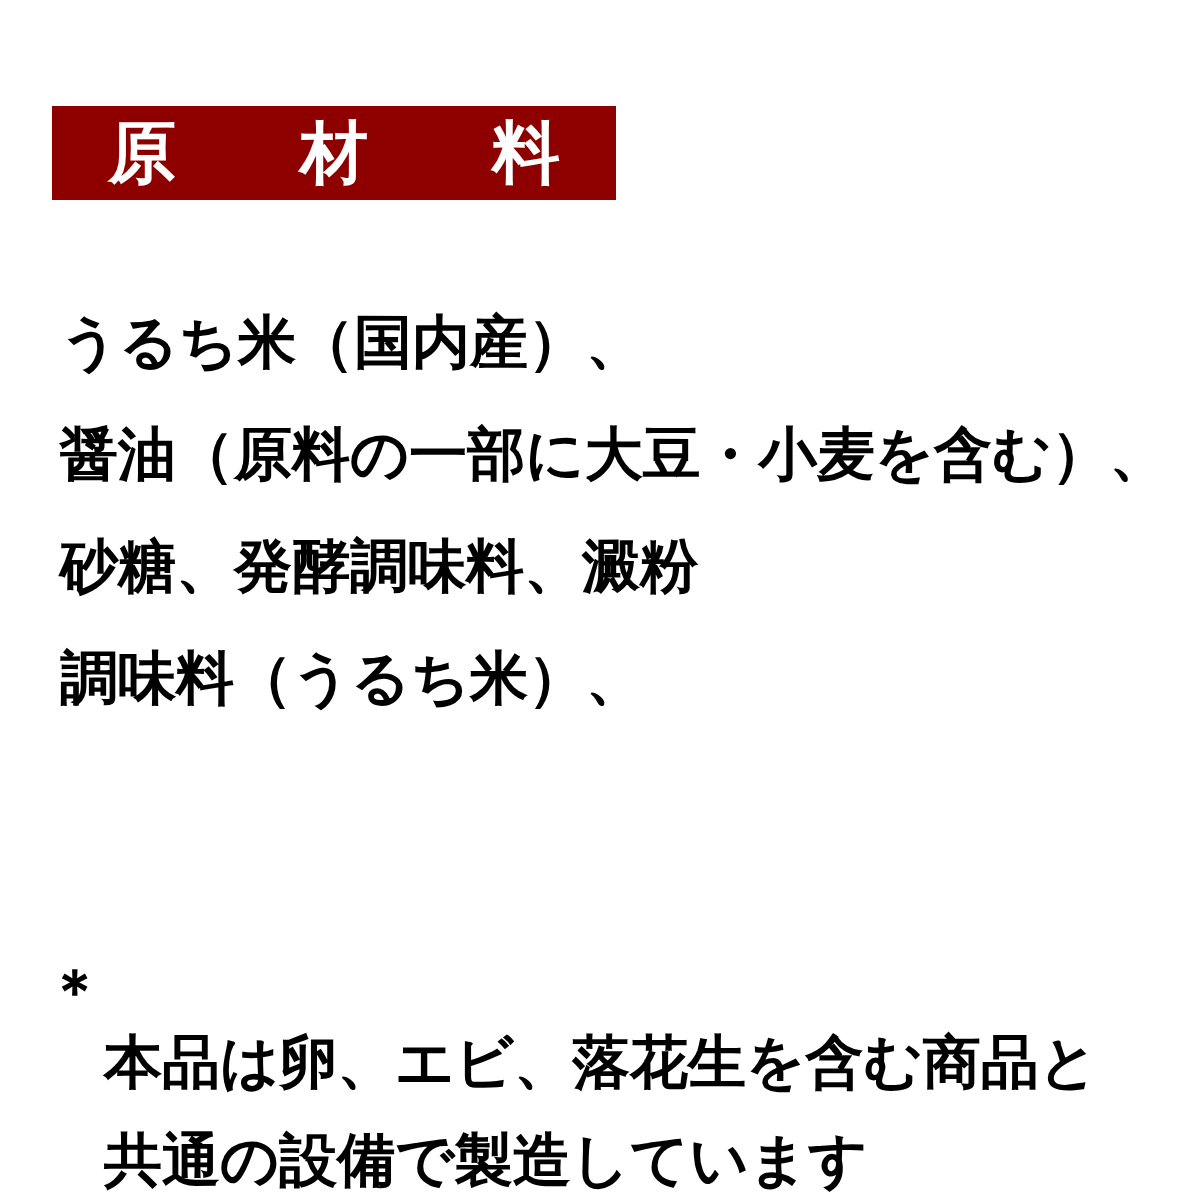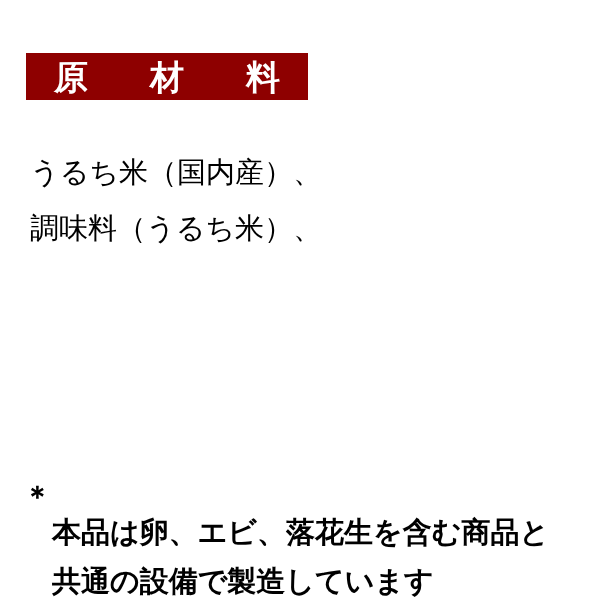--- a/index.html
+++ b/index.html
@@ -37,21 +37,21 @@
     font-size: 34px;
     font-weight: 700;
     line-height: 1;
   }
   .ingredients {
     position: absolute;
     left: 30px;
     top: 144px;
     color: var(--body-text, #000000);
     font-size: 29px;
-    font-weight: 400;
+    font-weight: 700;
     line-height: 56px;
     white-space: nowrap;
     letter-spacing: 0px;
   }
   .footnote {
     position: absolute;
     left: 23px;
     top: 472px;
     display: flex;
     align-items: flex-start;
@@ -75,20 +75,22 @@
 <div class="page">
 
   <div class="header-box">
     <span class="header-char">原</span>
     <span class="header-char">材</span>
     <span class="header-char">料</span>
   </div>
 
   <div class="ingredients">
     <div class="ingredient-line">うるち米（国内産）、</div>
+    <div class="ingredient-line">醤油（原料の一部に大豆・小麦を含む）、</div>
+    <div class="ingredient-line">砂糖、発酵調味料、澱粉</div>
     <div class="ingredient-line">調味料（うるち米）、</div>
   </div>
 
   <div class="footnote">
     <span class="footnote-marker">＊</span>
     <div class="footnote-text">
       <div>本品は卵、エビ、落花生を含む商品と</div>
       <div>共通の設備で製造しています</div>
     </div>
   </div>

